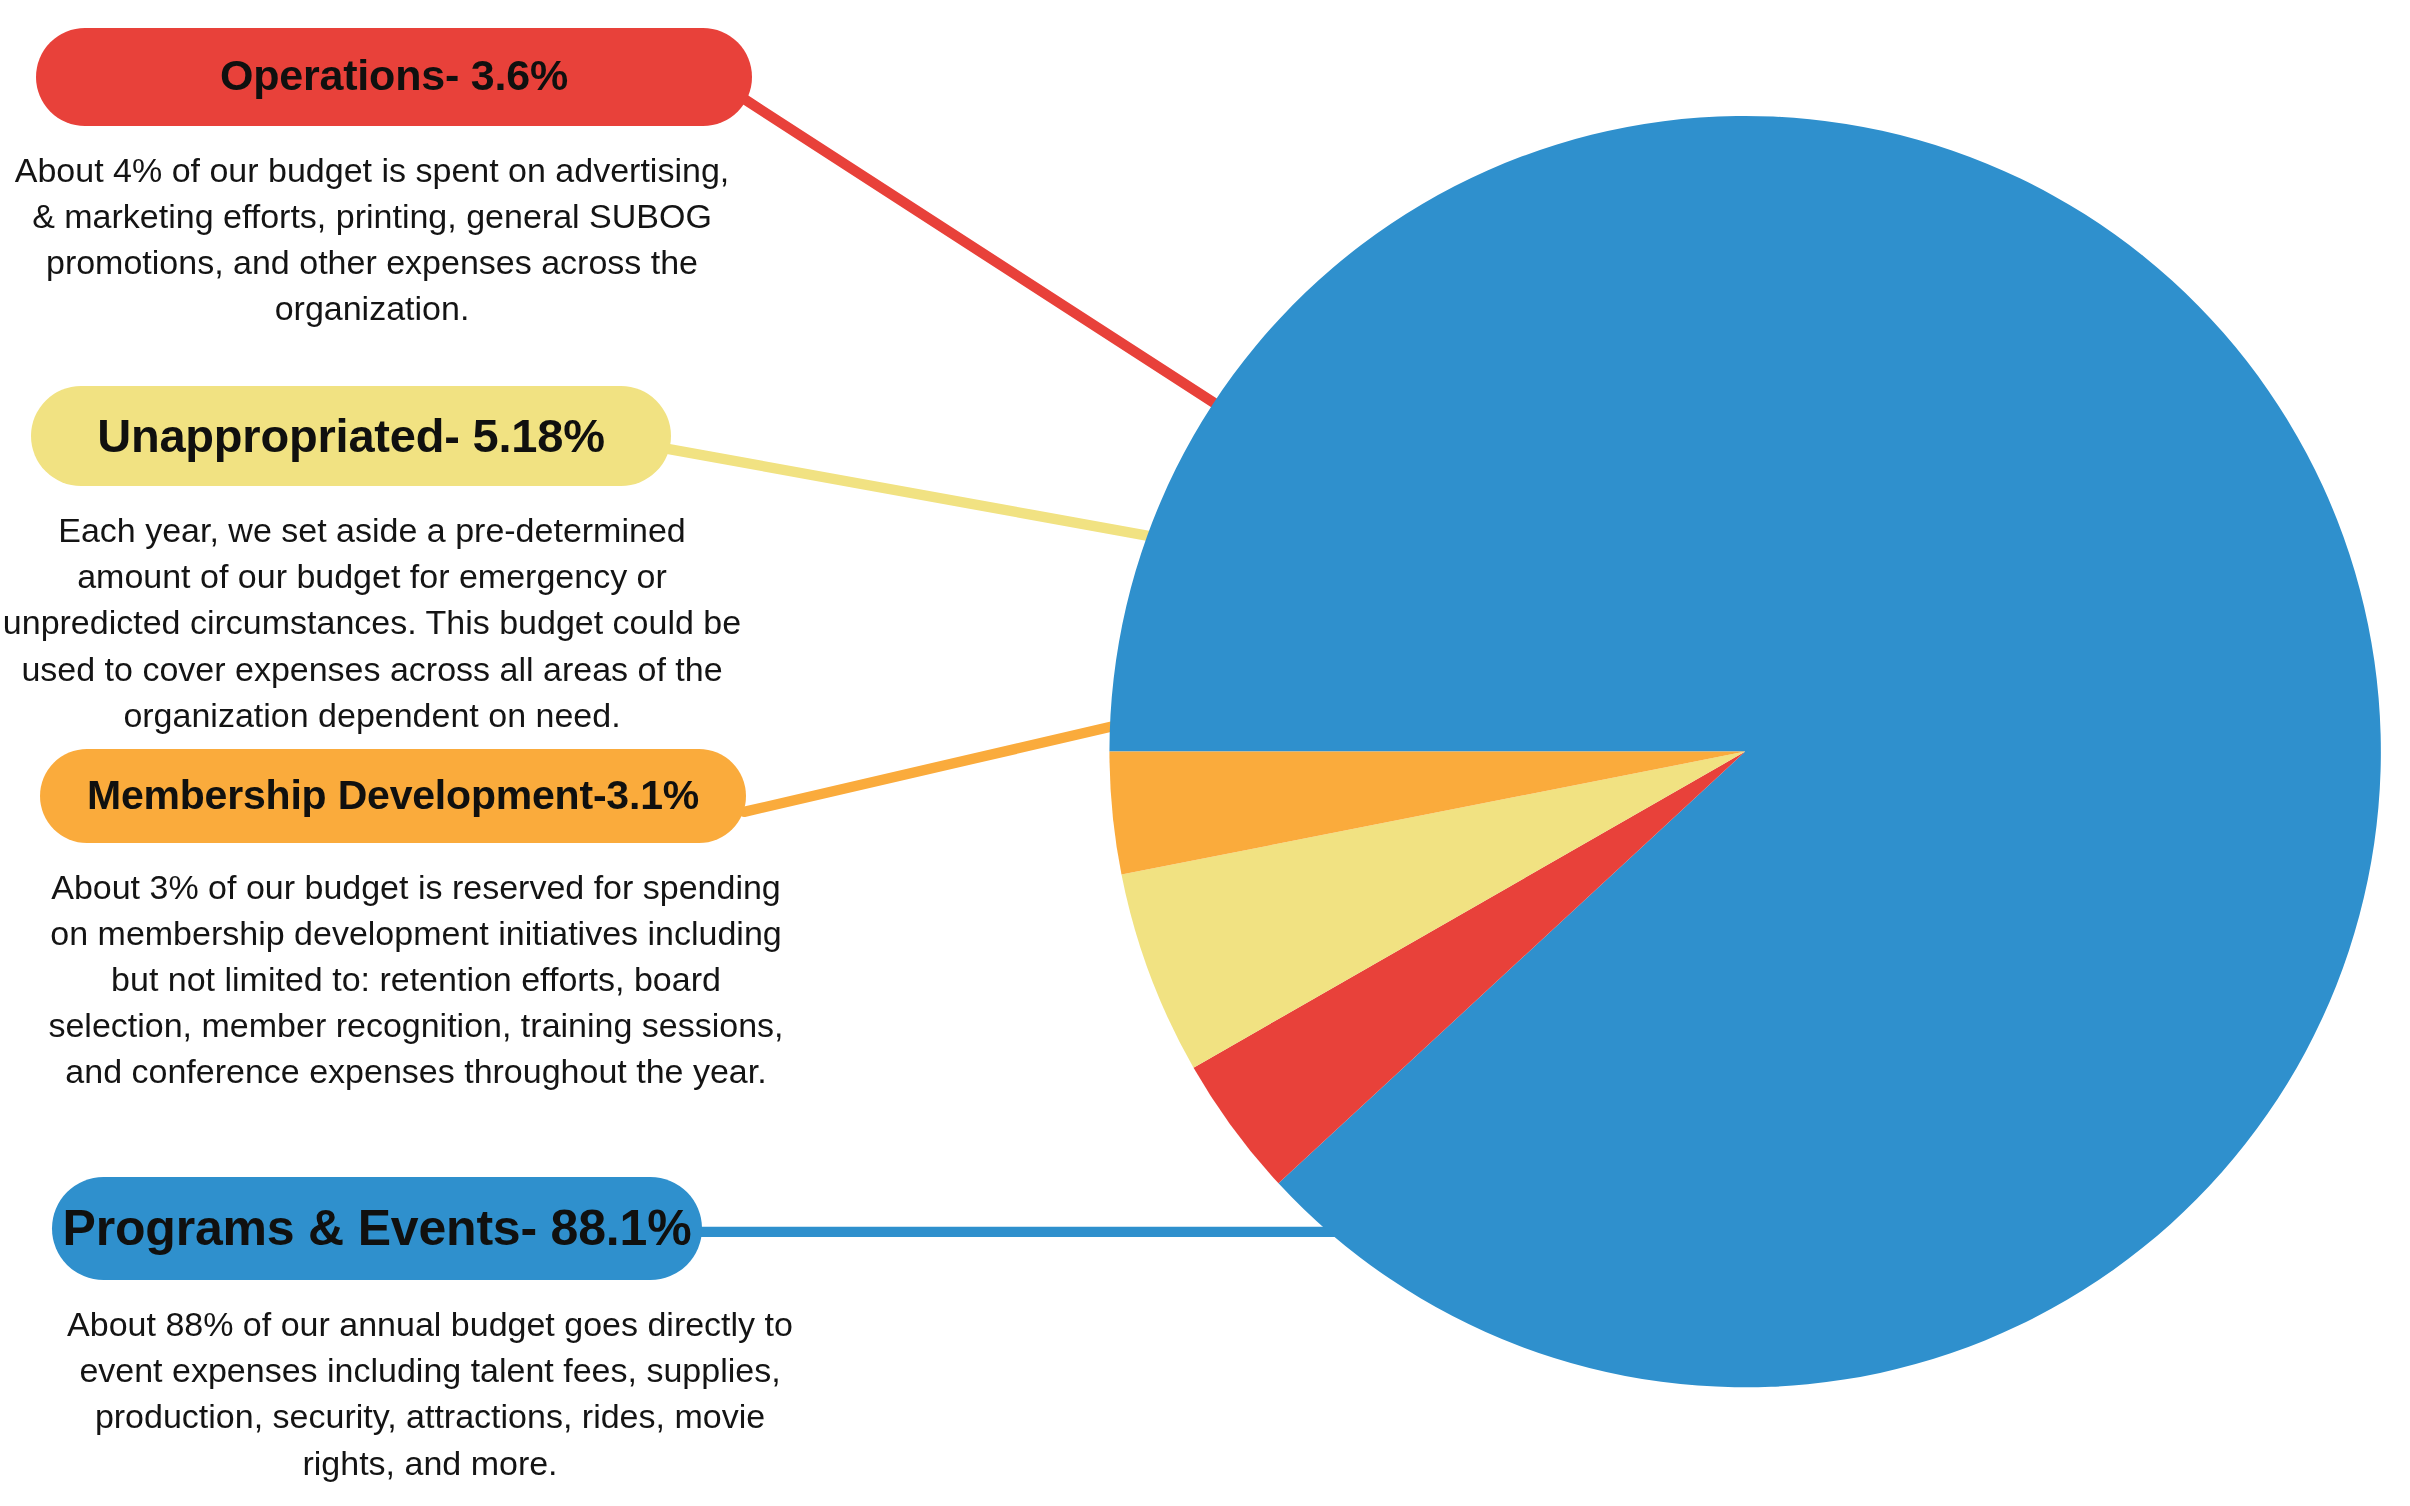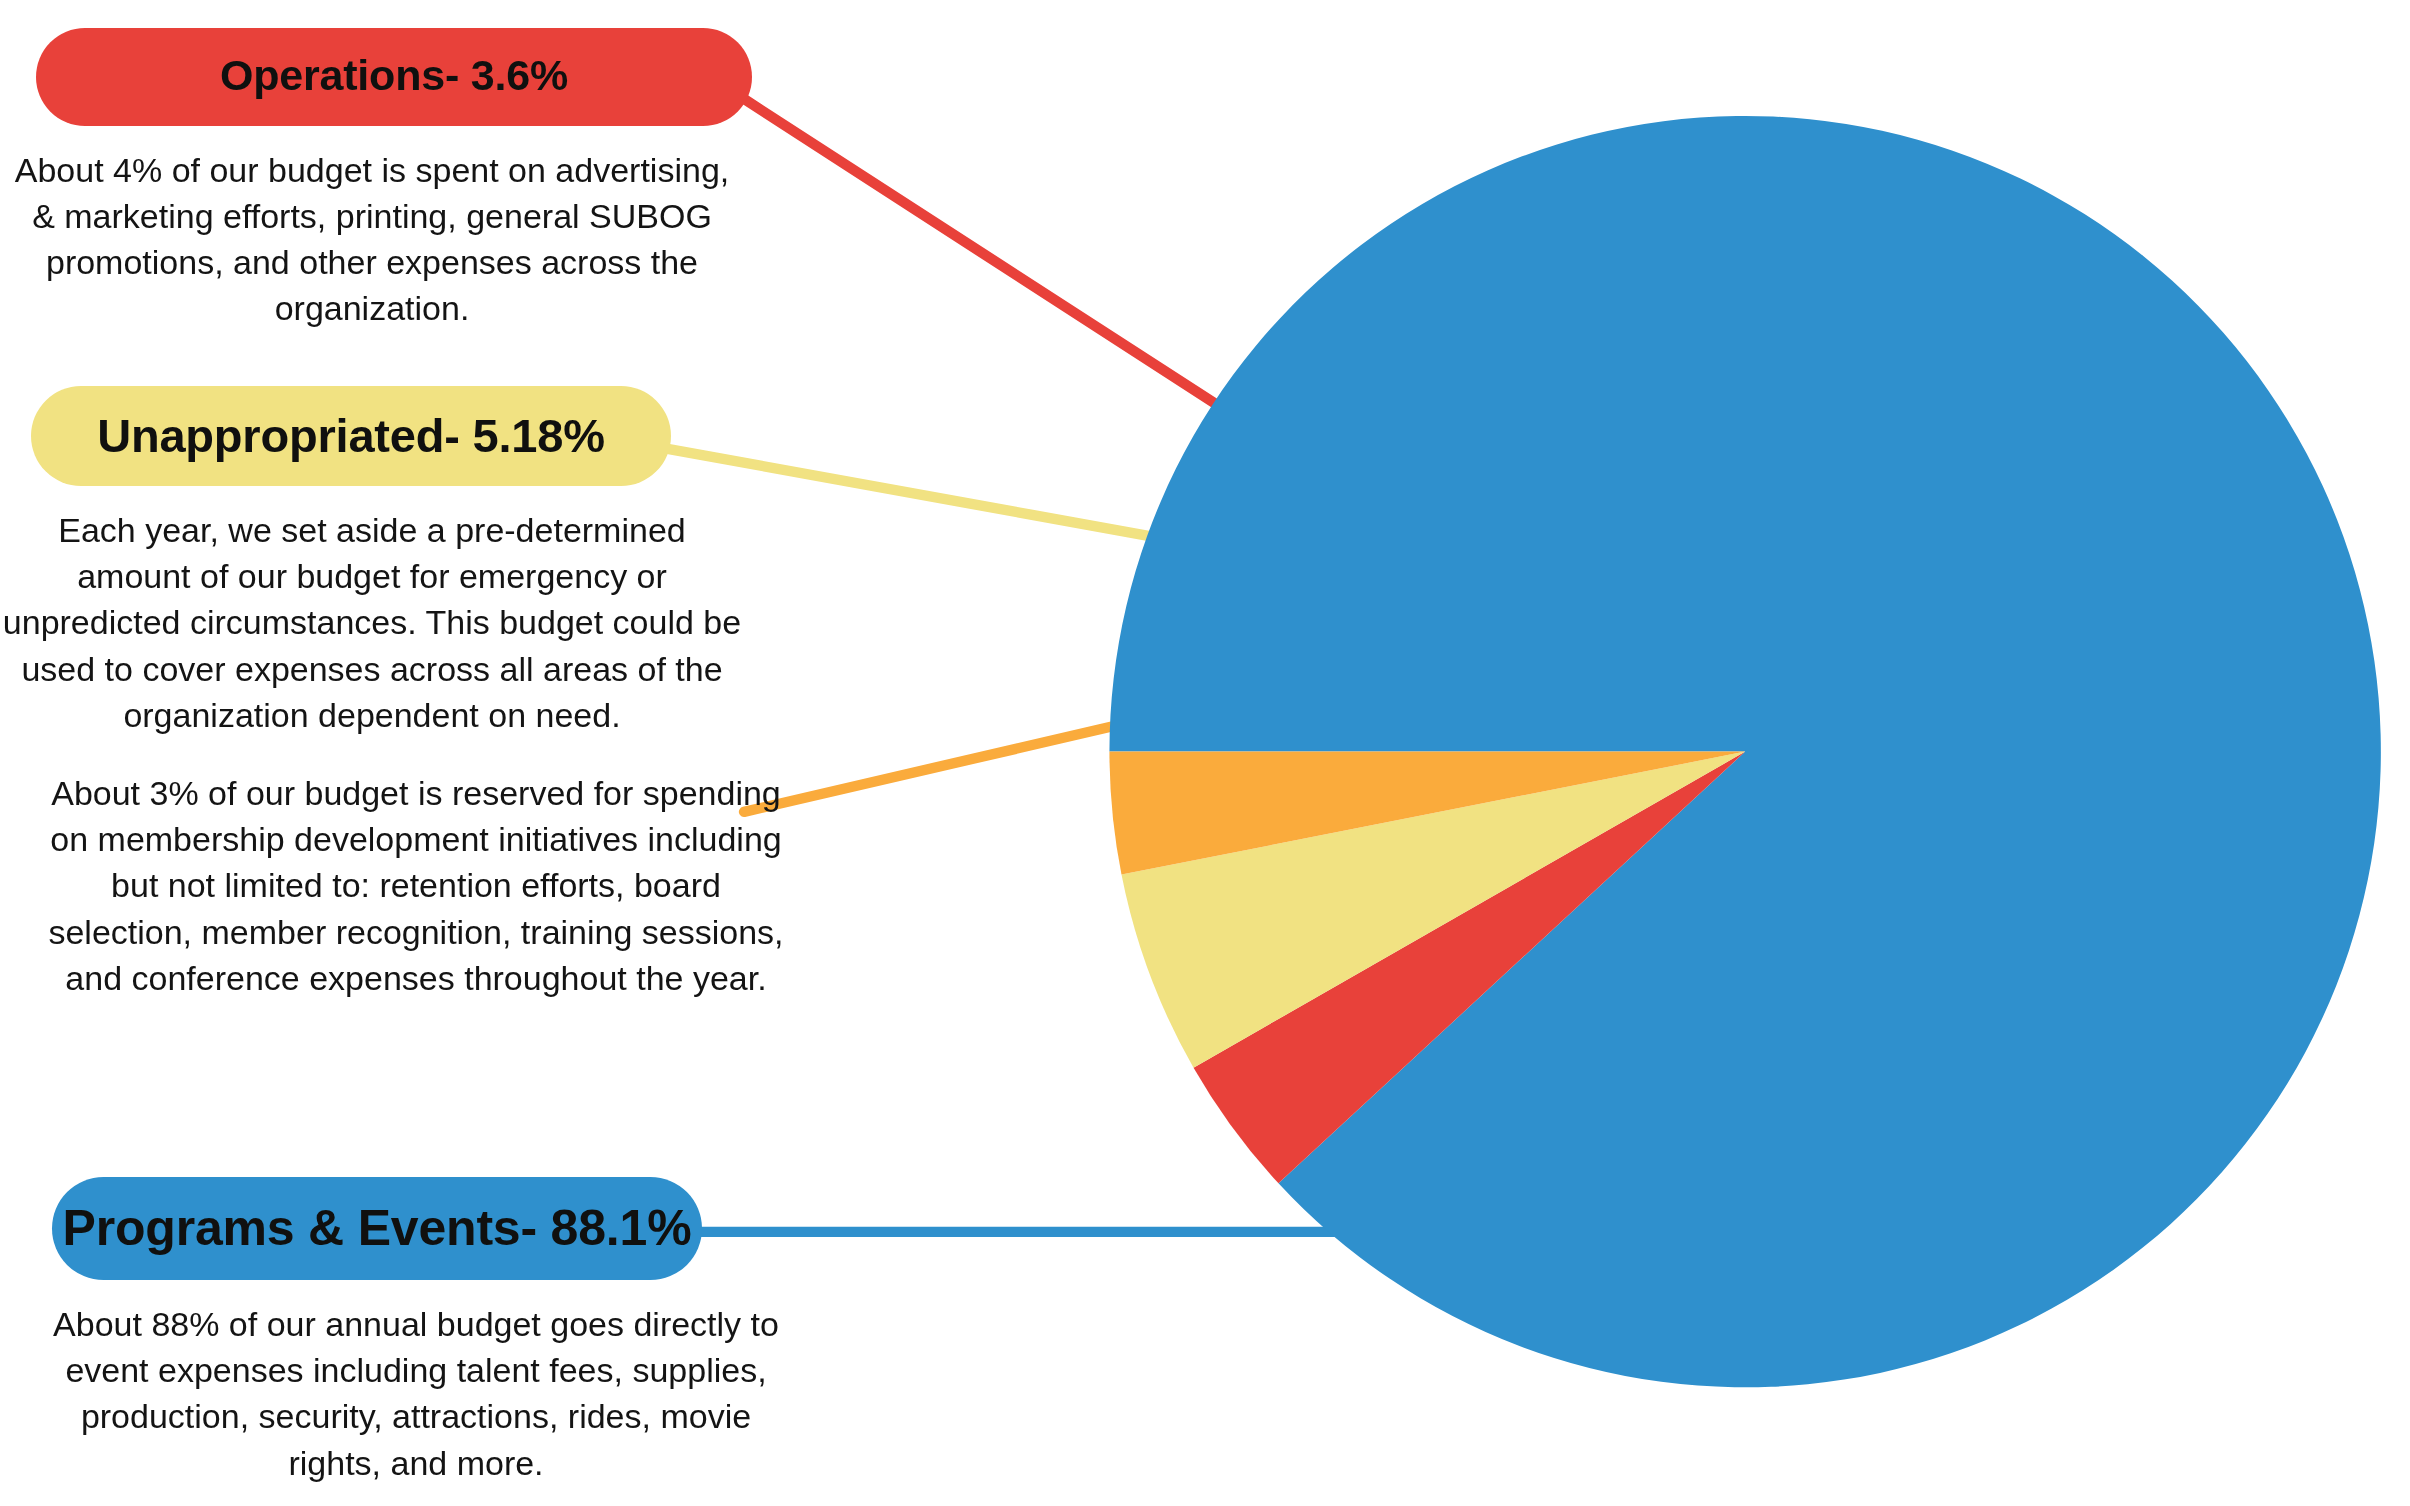--- a/index.html
+++ b/index.html
@@ -94,21 +94,21 @@
     text-align: center;
     color: #141414;
     font-size: 34px;
     line-height: 1.36;
     font-family: "Liberation Sans", sans-serif;
     font-weight: 400;
   }
   .desc-ops   { width: 744px; margin-left: 0px; }
   .desc-unapp { width: 744px; margin-left: 0px; }
   .desc-memb  { width: 744px; margin-left: 0px; padding-left: 44px; }
-  .desc-prog  { width: 744px; margin-left: 0px; padding-left: 44px; }
+  .desc-prog  { width: 744px; margin-left: 14px; padding-left: 44px; }
 
   
   .blk-ops   { top: 28px; }
   .blk-unapp { top: 386px; }
   .blk-memb  { top: 749px; }
   .blk-prog  { top: 1177px; }
 </style>
 </head>
 <body>
 
@@ -142,20 +142,21 @@
       <div class="pill pill-ops" style="background: rgb(232, 65, 58);">Operations- 3.6%</div>
       <div class="desc desc-ops">About 4% of our budget is spent on advertising, &amp; marketing efforts, printing, general SUBOG promotions, and other expenses across the organization.</div>
     </div>
 
     <div class="legend-block blk-unapp">
       <div class="pill pill-unapp" style="background: rgb(241, 226, 130);">Unappropriated- 5.18%</div>
       <div class="desc desc-unapp">Each year, we set aside a pre-determined amount of our budget for emergency or unpredicted circumstances. This budget could be used to cover expenses across all areas of the organization dependent on need.</div>
     </div>
 
     <div class="legend-block blk-memb">
+      <div class="pill pill-memb" style="background: rgb(250, 171, 60);">Membership Development-3.1%</div>
       <div class="desc desc-memb">About 3% of our budget is reserved for spending on membership development initiatives including but not limited to: retention efforts, board selection, member recognition, training sessions, and conference expenses throughout the year.</div>
     </div>
 
     <div class="legend-block blk-prog">
       <div class="pill pill-prog" style="background: rgb(47, 144, 205);">Programs &amp; Events- 88.1%</div>
       <div class="desc desc-prog">About 88% of our annual budget goes directly to event expenses including talent fees, supplies, production, security, attractions, rides, movie rights, and more.</div>
     </div>
 
   </div>
 </div>

